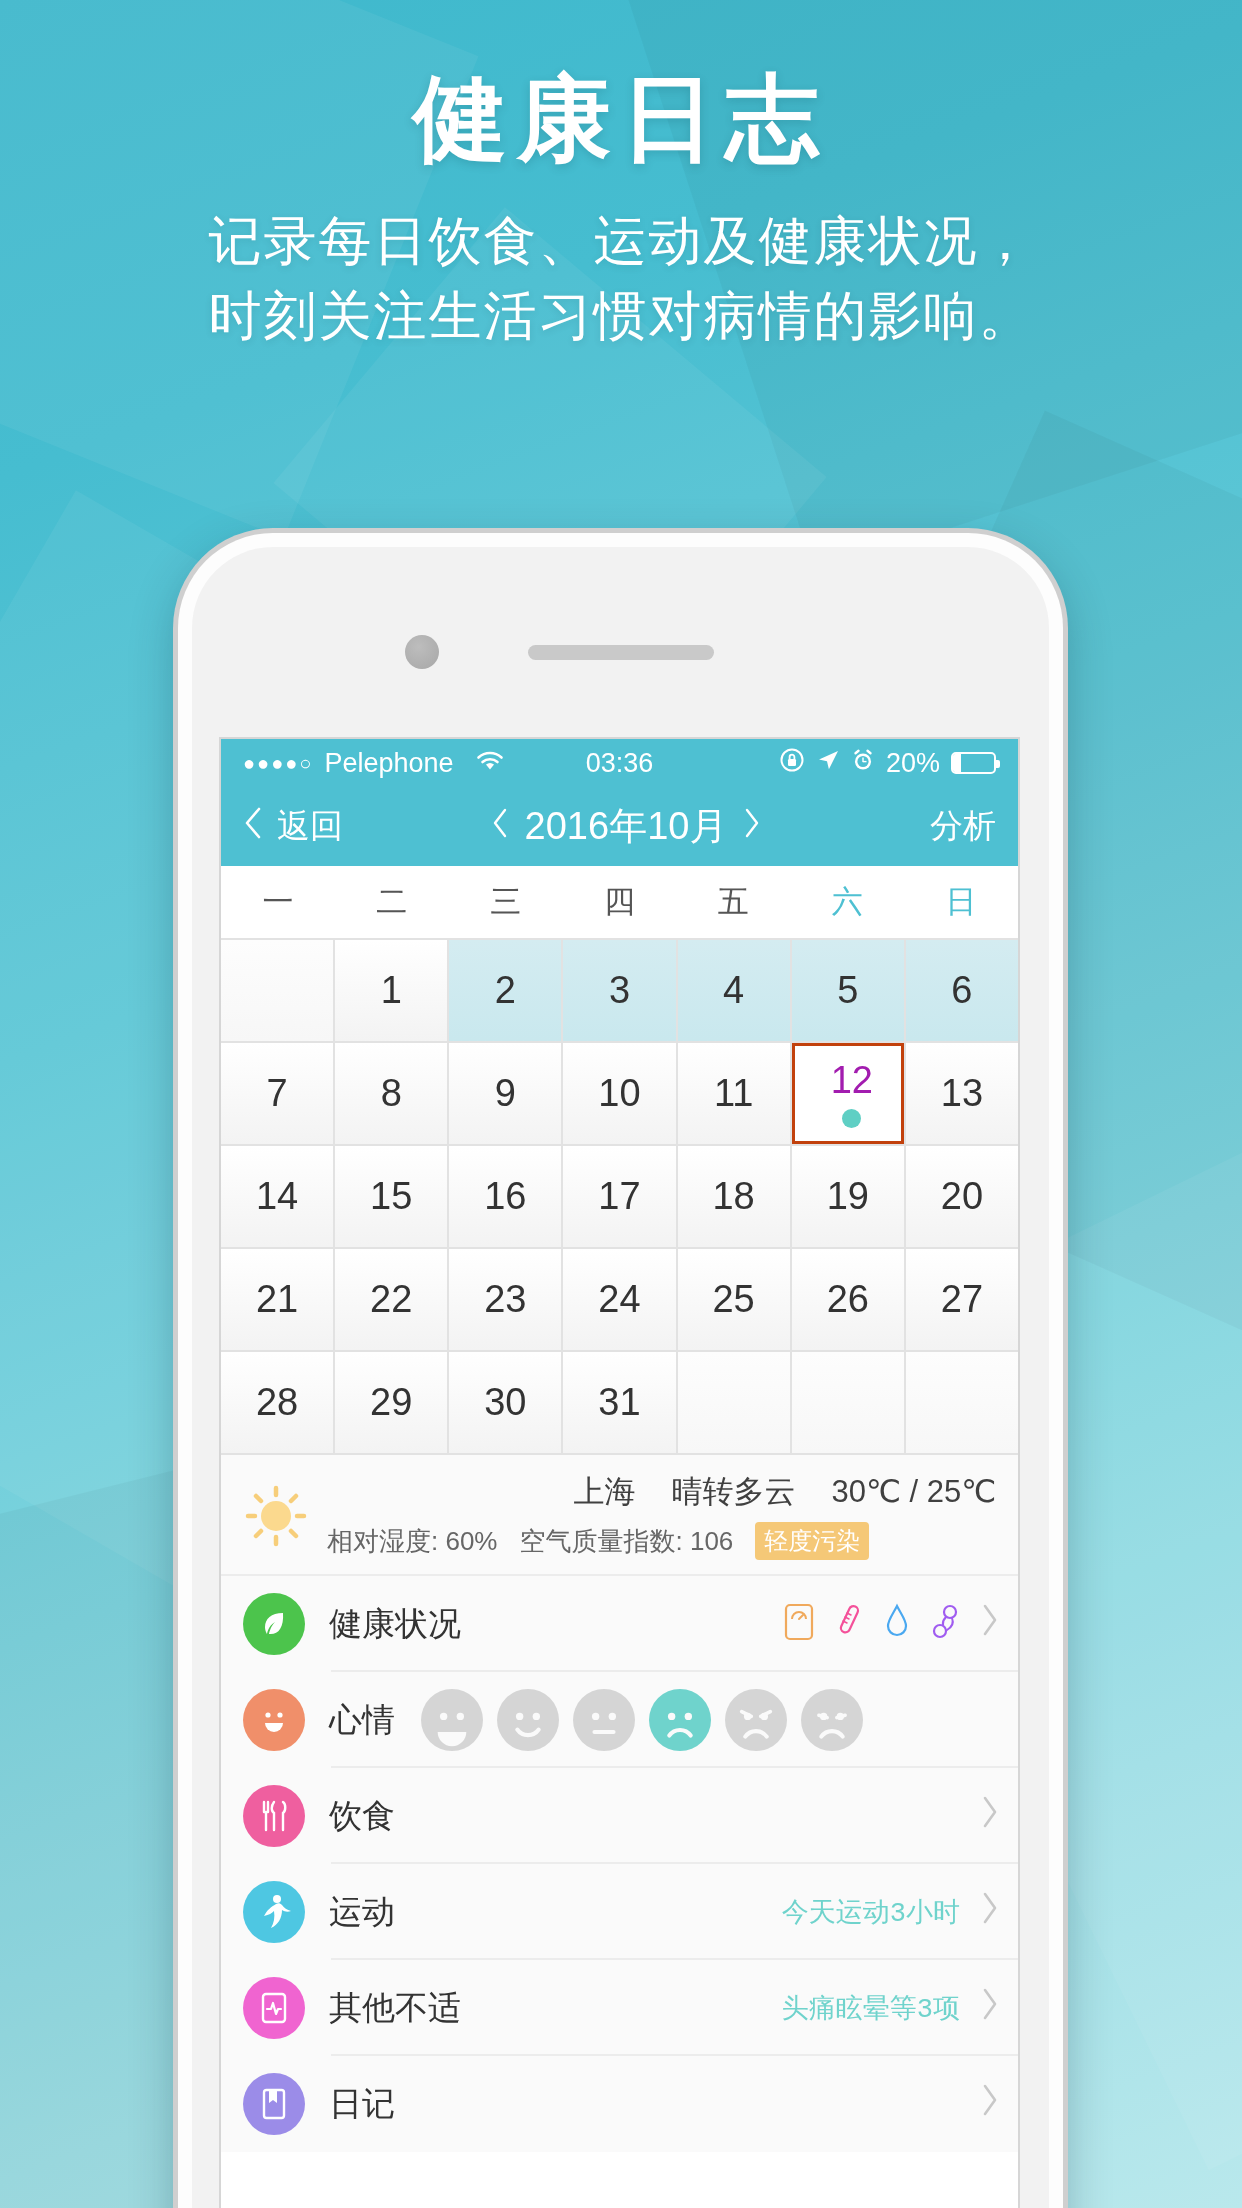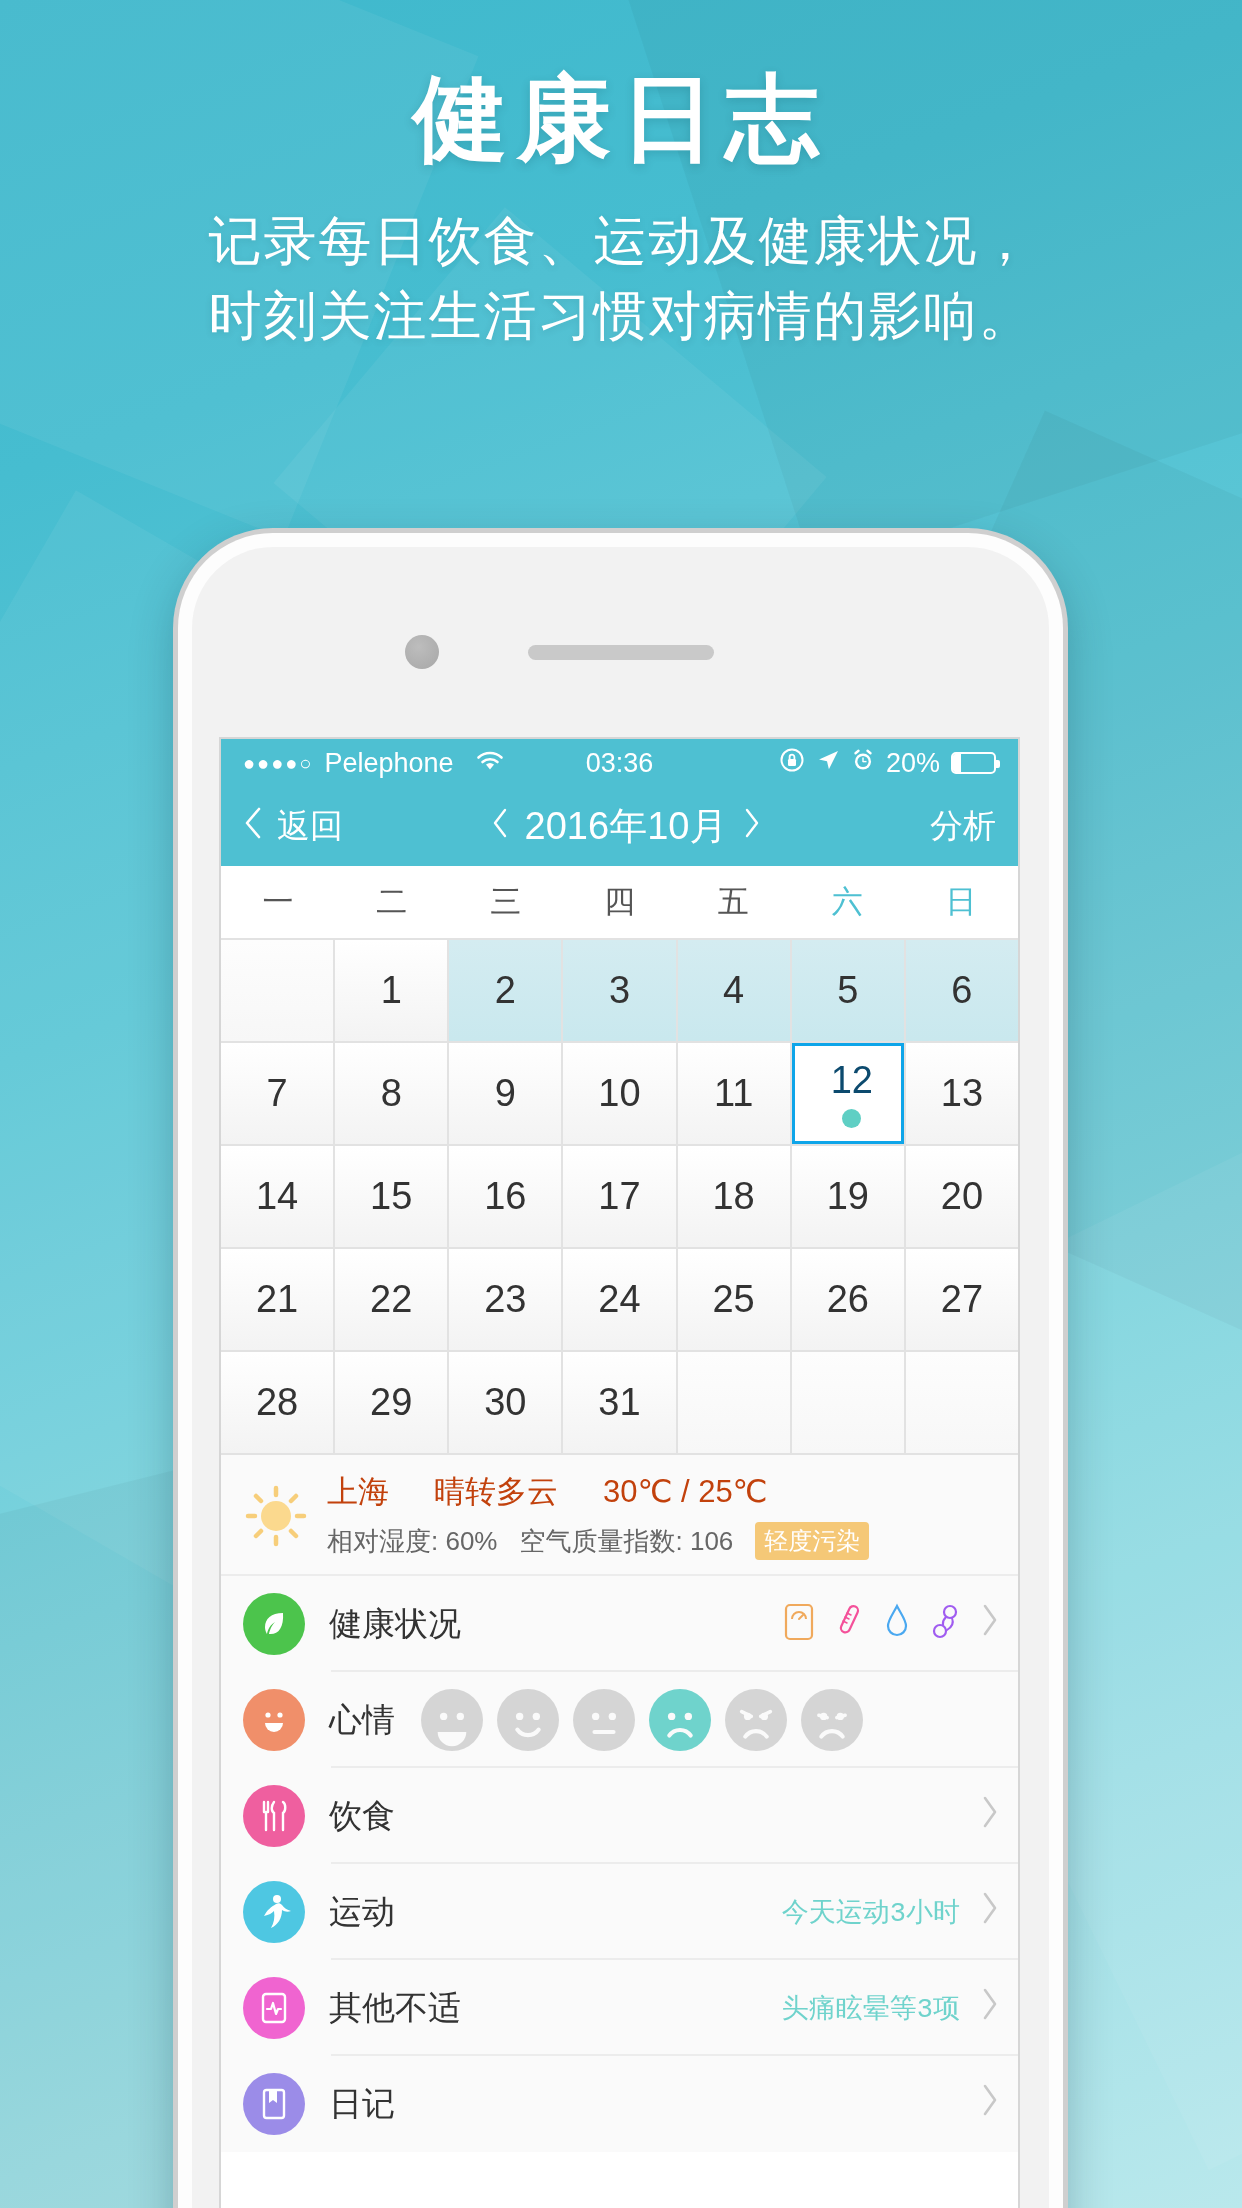--- a/index.html
+++ b/index.html
@@ -109,36 +109,36 @@
     border-top: 2px solid #e2e2e2;
   }
   .cell {
     height: 101px; background: linear-gradient(#ffffff, #f3f3f3);
     display: flex; flex-direction: column; align-items: center; justify-content: center;
     font-size: 38px; color: #333; position: relative;
   }
   .cell.empty { background: linear-gradient(#fdfdfd, #f7f7f7); }
   .cell.hl { background: linear-gradient(#d4ecf1, #c9e8ee); }
   .cell.sel {
-    background: #ffffff; border: 3px solid #0ea5e9; color: #0c4a6e; padding-left: 8px;
+    background: #ffffff; border: 3px solid #c2410c; color: #a21caf; padding-left: 8px;
   }
   .cell.sel .dot {
     width: 19px; height: 19px; border-radius: 50%; background: #5fcfc4;
     margin-top: 7px;
   }
 
   
   .detail { background: #fafafa; }
   .weather-row {
     display: flex; align-items: center; padding: 16px 22px 14px 22px;
     background: #fafafa; border-bottom: 2px solid #ececec; gap: 18px;
   }
   .sun-ic { width: 66px; height: 66px; flex: none; position: relative; }
   .weather-txt { flex: 1; }
-  .weather-l1 { font-size: 31px; color: #c2410c; display: flex; gap: 45px; align-items: baseline; }
+  .weather-l1 { font-size: 31px; color: #404040; display: flex; gap: 36px; align-items: baseline; justify-content: flex-end; }
   .weather-l2 { font-size: 26px; color: #666; margin-top: 9px; display: flex; gap: 22px; align-items: center; }
   .aqi-badge {
     background: #f5c877; color: #fff; font-size: 24px;
     padding: 3px 9px; border-radius: 4px;
   }
 
   .row {
     display: flex; align-items: center; min-height: 96px;
     padding: 0 18px 0 22px; background: #fafafa;
     position: relative;

